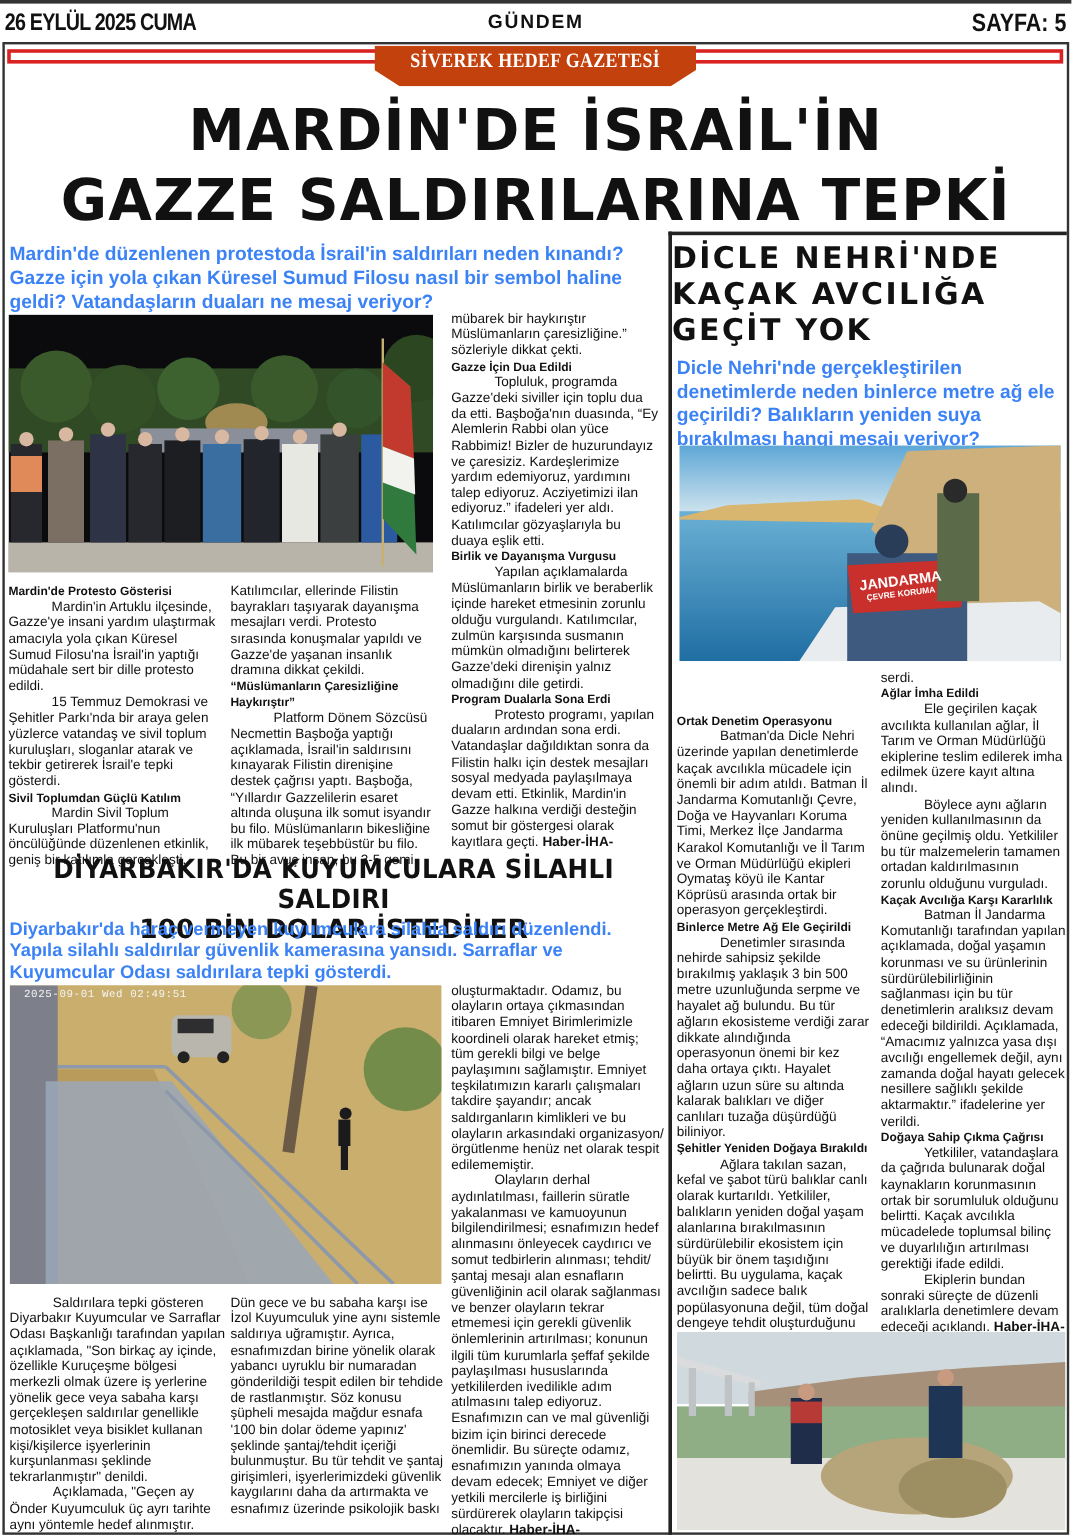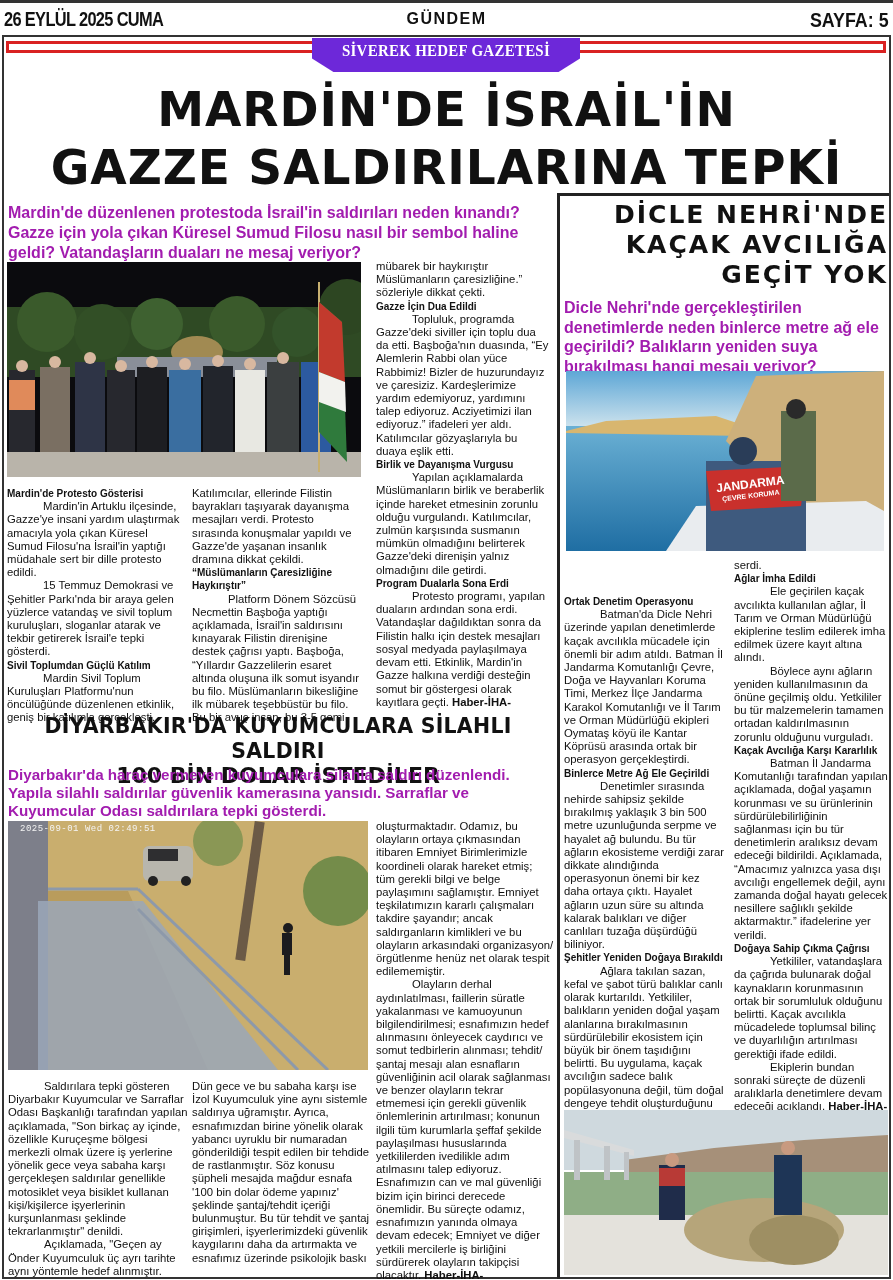--- a/index.html
+++ b/index.html
@@ -8,37 +8,37 @@
 
   .topline { position: absolute; left: 0; top: 0; width: 893px; height: 3px; background: #333; }
   .header { position: absolute; left: 0; top: 4px; width: 893px; height: 30px; }
   .header .date { position: absolute; left: 4px; top: 4px; font-family: "Liberation Sans Narrow", "Liberation Sans", sans-serif; font-weight: bold; font-size: 20px; letter-spacing: -0.8px; transform: scaleX(0.82); transform-origin: left; }
   .header .section { position: absolute; left: 0; width: 893px; top: 6px; text-align: center; font-weight: bold; font-size: 16px; letter-spacing: 1.5px; }
   .header .page { position: absolute; right: 4px; top: 4px; font-weight: bold; font-size: 21px; transform: scaleX(0.85); transform-origin: right; }
 
   .frame { position: absolute; left: 2px; top: 35px; width: 889px; height: 1244px; border: 2px solid #333; }
 
   .brandbar { position: absolute; left: 6px; top: 41px; width: 880px; height: 12px; border: 3px solid #d92222; background: #fff; }
-  .brandtab { position: absolute; left: 312px; top: 38px; width: 268px; height: 34px; background: #6d28d9; clip-path: polygon(0 0, 100% 0, 100% 60%, 92% 100%, 8% 100%, 0 60%); }
+  .brandtab { position: absolute; left: 312px; top: 38px; width: 268px; height: 34px; background: #c2410c; clip-path: polygon(0 0, 100% 0, 100% 60%, 92% 100%, 8% 100%, 0 60%); }
   .brandtab span { display: block; text-align: center; color: #fff; font-family: "Liberation Serif", serif; font-weight: bold; font-size: 17px; line-height: 26px; letter-spacing: 0.3px; transform: scaleX(0.88); }
 
   .headline-main { position: absolute; left: 0; width: 893px; top: 80px; text-align: center; font-family: "DejaVu Sans", sans-serif; font-weight: bold; font-size: 48px; line-height: 58px; letter-spacing: 1px; color: #111; }
   .headline-main .l1 { display: block; transform: scaleX(0.98); }
   .headline-main .l2 { display: block; transform: scaleX(0.98); }
 
-  .deck { position: absolute; font-weight: bold; font-size: 16px; line-height: 20px; color: #a21caf; }
+  .deck { position: absolute; font-weight: bold; font-size: 16px; line-height: 20px; color: #3b82f6; }
 
   .photo { position: absolute; overflow: hidden; }
   .col { position: absolute; font-size: 11.3px; line-height: 13.2px; color: #111; }
   .col p { text-indent: 36px; }
   .col h4 { font-size: 10px; line-height: 13.2px; font-weight: bold; }
   .col .sig { font-weight: bold; }
 
   .rightbox { position: absolute; left: 557px; top: 193px; width: 332px; height: 1086px; border-left: 3px solid #222; border-top: 3px solid #222; }
-  .headline-right { position: absolute; left: 560px; top: 200px; width: 328px; text-align: right; font-family: "DejaVu Sans", sans-serif; font-weight: bold; font-size: 25px; line-height: 30px; letter-spacing: 2px; }
+  .headline-right { position: absolute; left: 560px; top: 200px; width: 328px; text-align: left; font-family: "DejaVu Sans", sans-serif; font-weight: bold; font-size: 25px; line-height: 30px; letter-spacing: 2px; }
 
   .headline-second { position: absolute; left: 0; top: 713px; width: 556px; text-align: center; font-family: "DejaVu Sans", sans-serif; font-weight: bold; font-size: 22px; line-height: 25px; }
   .headline-second .l1 { display: block; transform: scaleX(0.93); letter-spacing: 0.3px; }
   .headline-second .l2 { display: block; }
 
   .camtag { position: absolute; left: 12px; top: 3px; color: #f4f4f4; font-family: "Liberation Mono", monospace; font-size: 9px; letter-spacing: 0.5px; }
   .jandarma { position: absolute; color: #fff; font-weight: bold; }
 </style>
 </head>
 <body>

